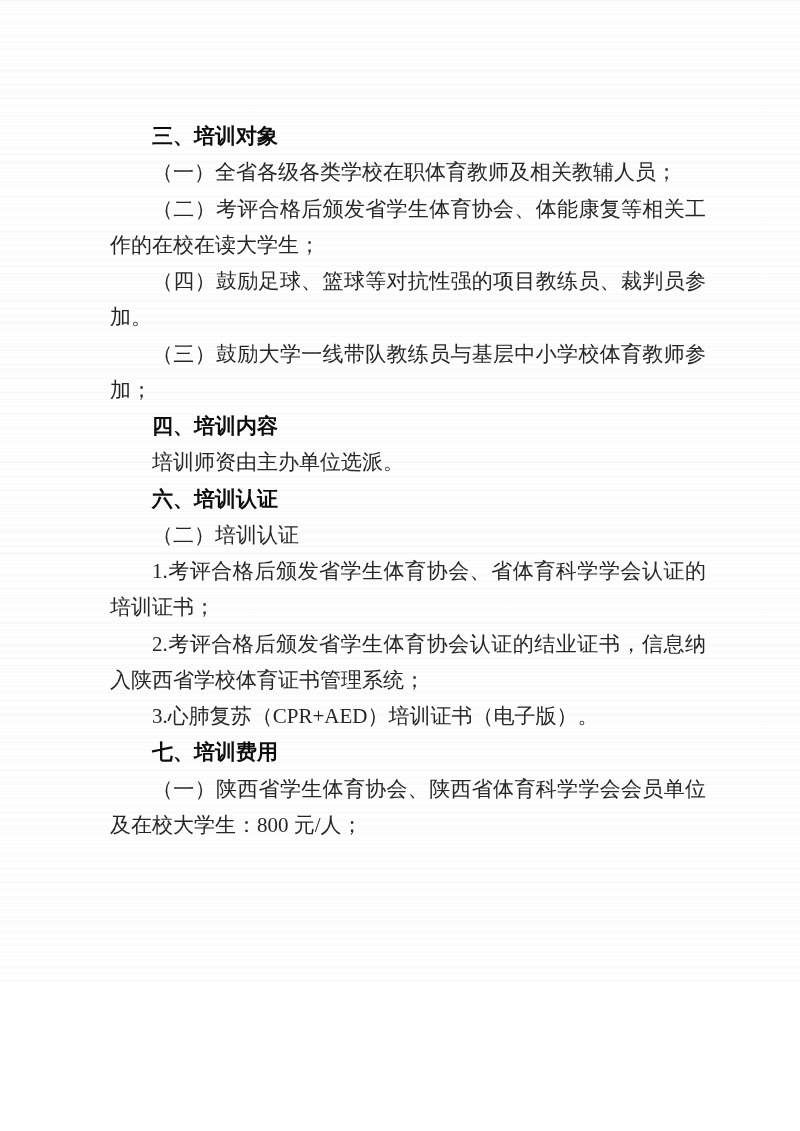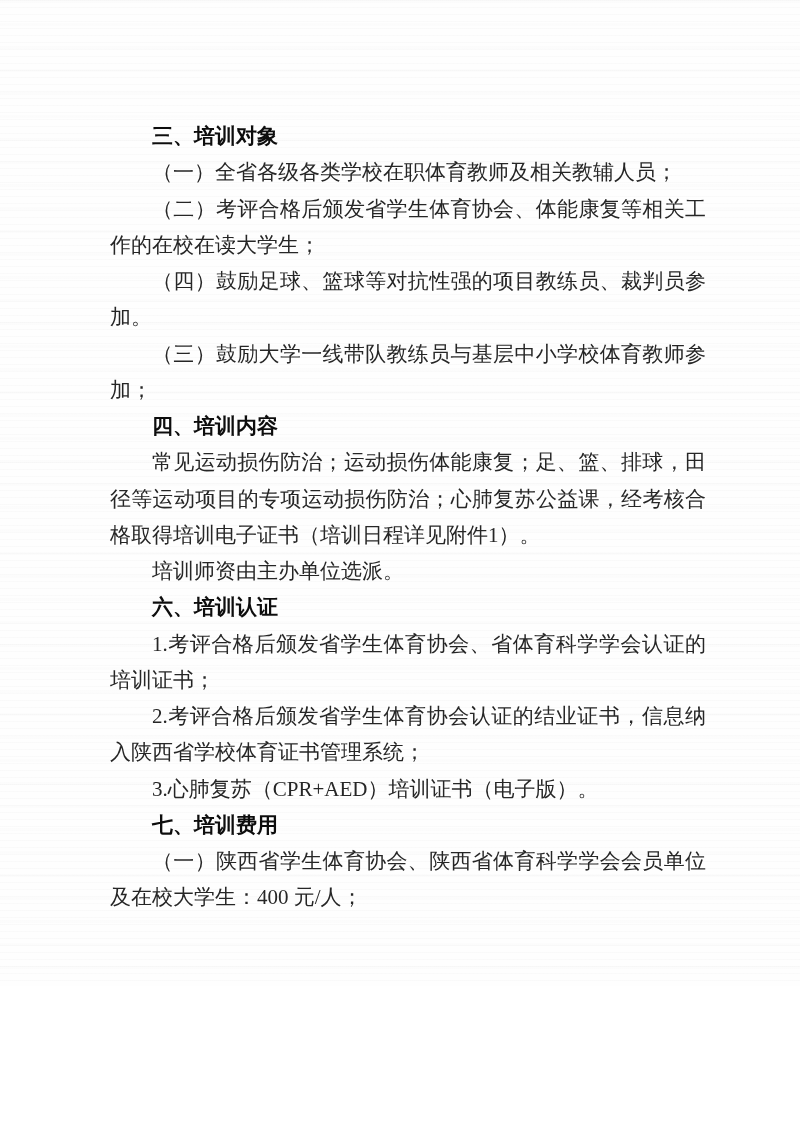--- a/index.html
+++ b/index.html
@@ -65,31 +65,31 @@
 
   <main class="doc-body">
 
     <h2>三、培训对象</h2>
     <p>（一）全省各级各类学校在职体育教师及相关教辅人员；</p>
     <p>（二）考评合格后颁发省学生体育协会、体能康复等相关工作的在校在读大学生；</p>
     <p>（四）鼓励足球、篮球等对抗性强的项目教练员、裁判员参加。</p>
     <p>（三）鼓励大学一线带队教练员与基层中小学校体育教师参加；</p>
 
     <h2>四、培训内容</h2>
-    <p>常见运动损伤防治；运动损伤体能康复；足、篮、排球，田径等运动项目的专项运动损伤防治；心肺复苏公益课，经考核合格取得培训电子证书（培训日程详见附件1）。</p>
 
     <p>培训师资由主办单位选派。</p>
 
     <h2>六、培训认证</h2>
+    <p>（二）培训认证</p>
     <p>1.考评合格后颁发省学生体育协会、省体育科学学会认证的培训证书；</p>
     <p>2.考评合格后颁发省学生体育协会认证的结业证书，信息纳入陕西省学校体育证书管理系统；</p>
     <p>3.心肺复苏（CPR+AED）培训证书（电子版）。</p>
 
     <h2>七、培训费用</h2>
-    <p>（一）陕西省学生体育协会、陕西省体育科学学会会员单位及在校大学生：400 元/人；</p>
+    <p>（一）陕西省学生体育协会、陕西省体育科学学会会员单位及在校大学生：800 元/人；</p>
 
   </main>
 
   <footer class="page-footer">
     <span>— 2 —</span>
   </footer>
 
 </div>
 
 </body></html>

